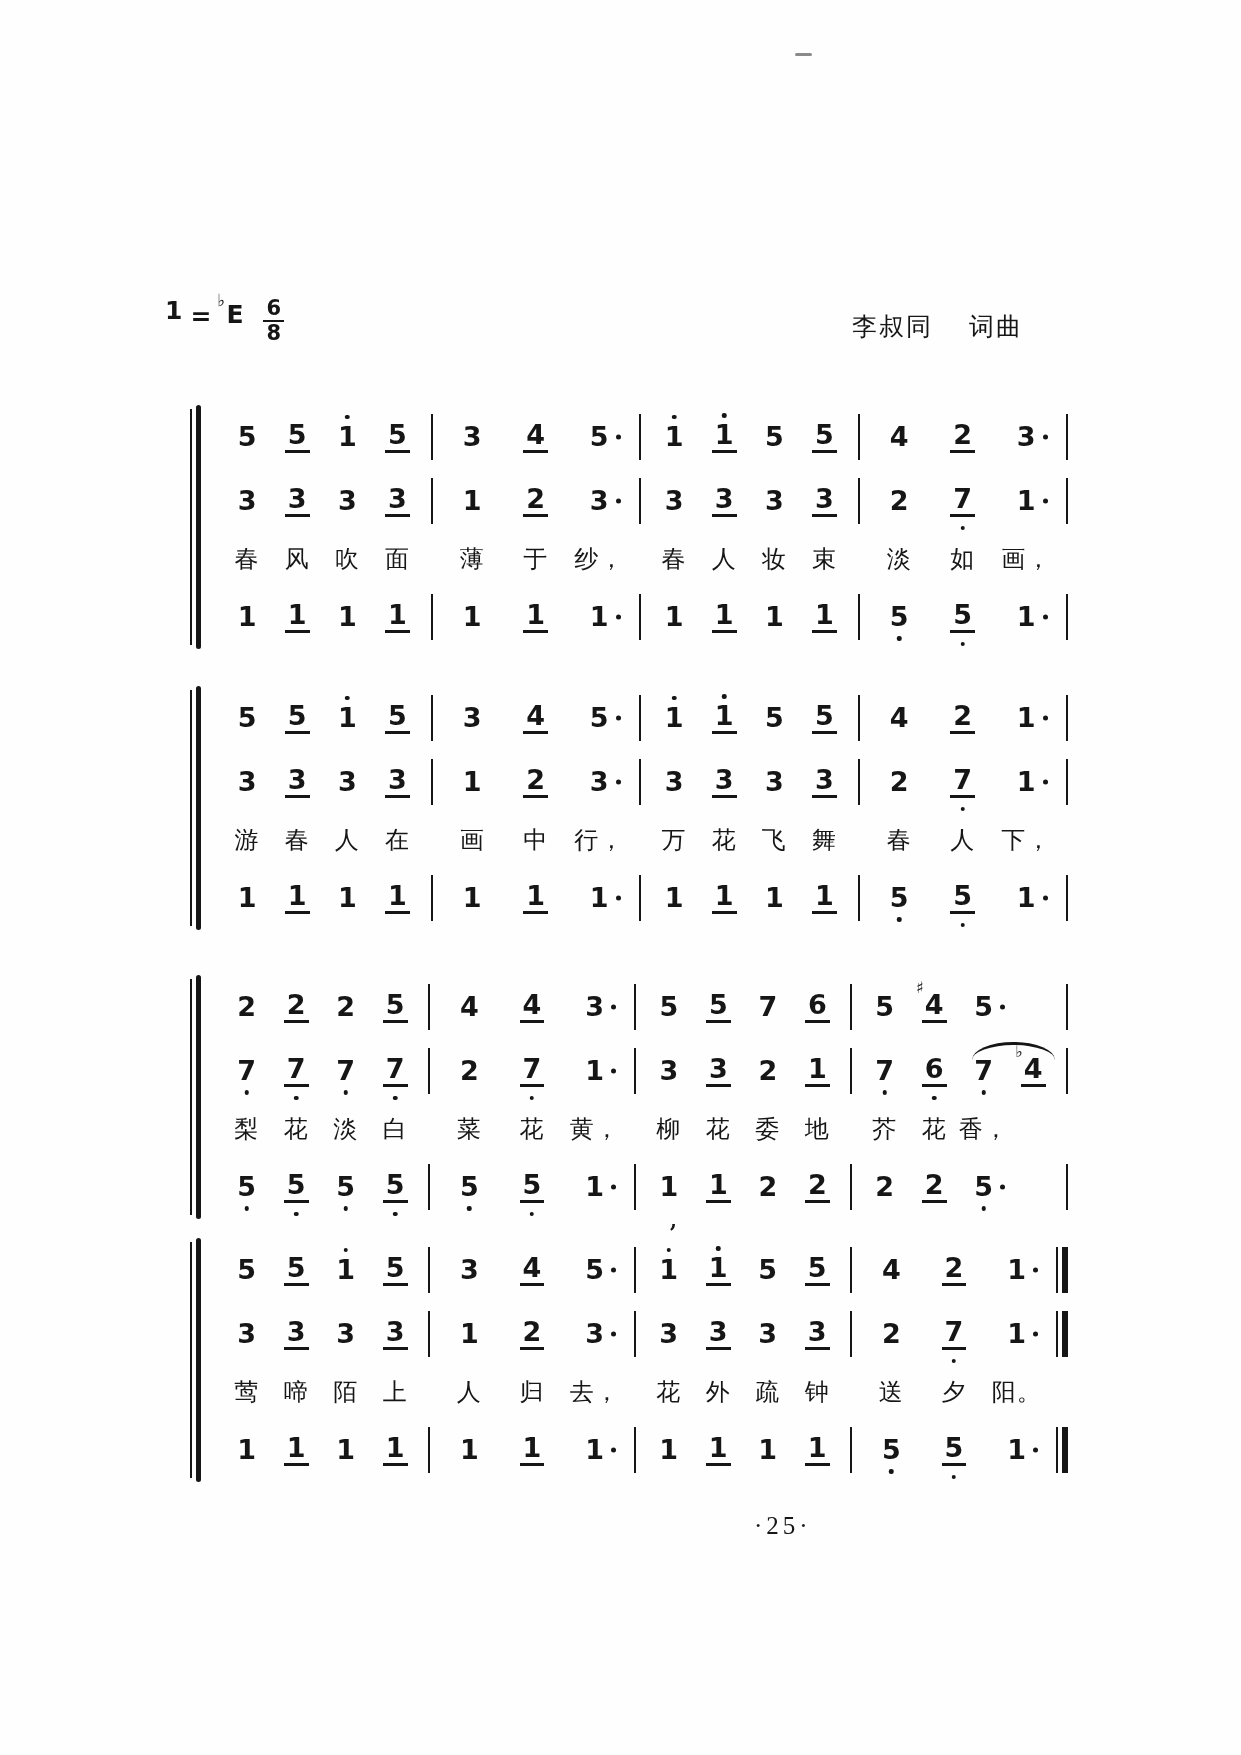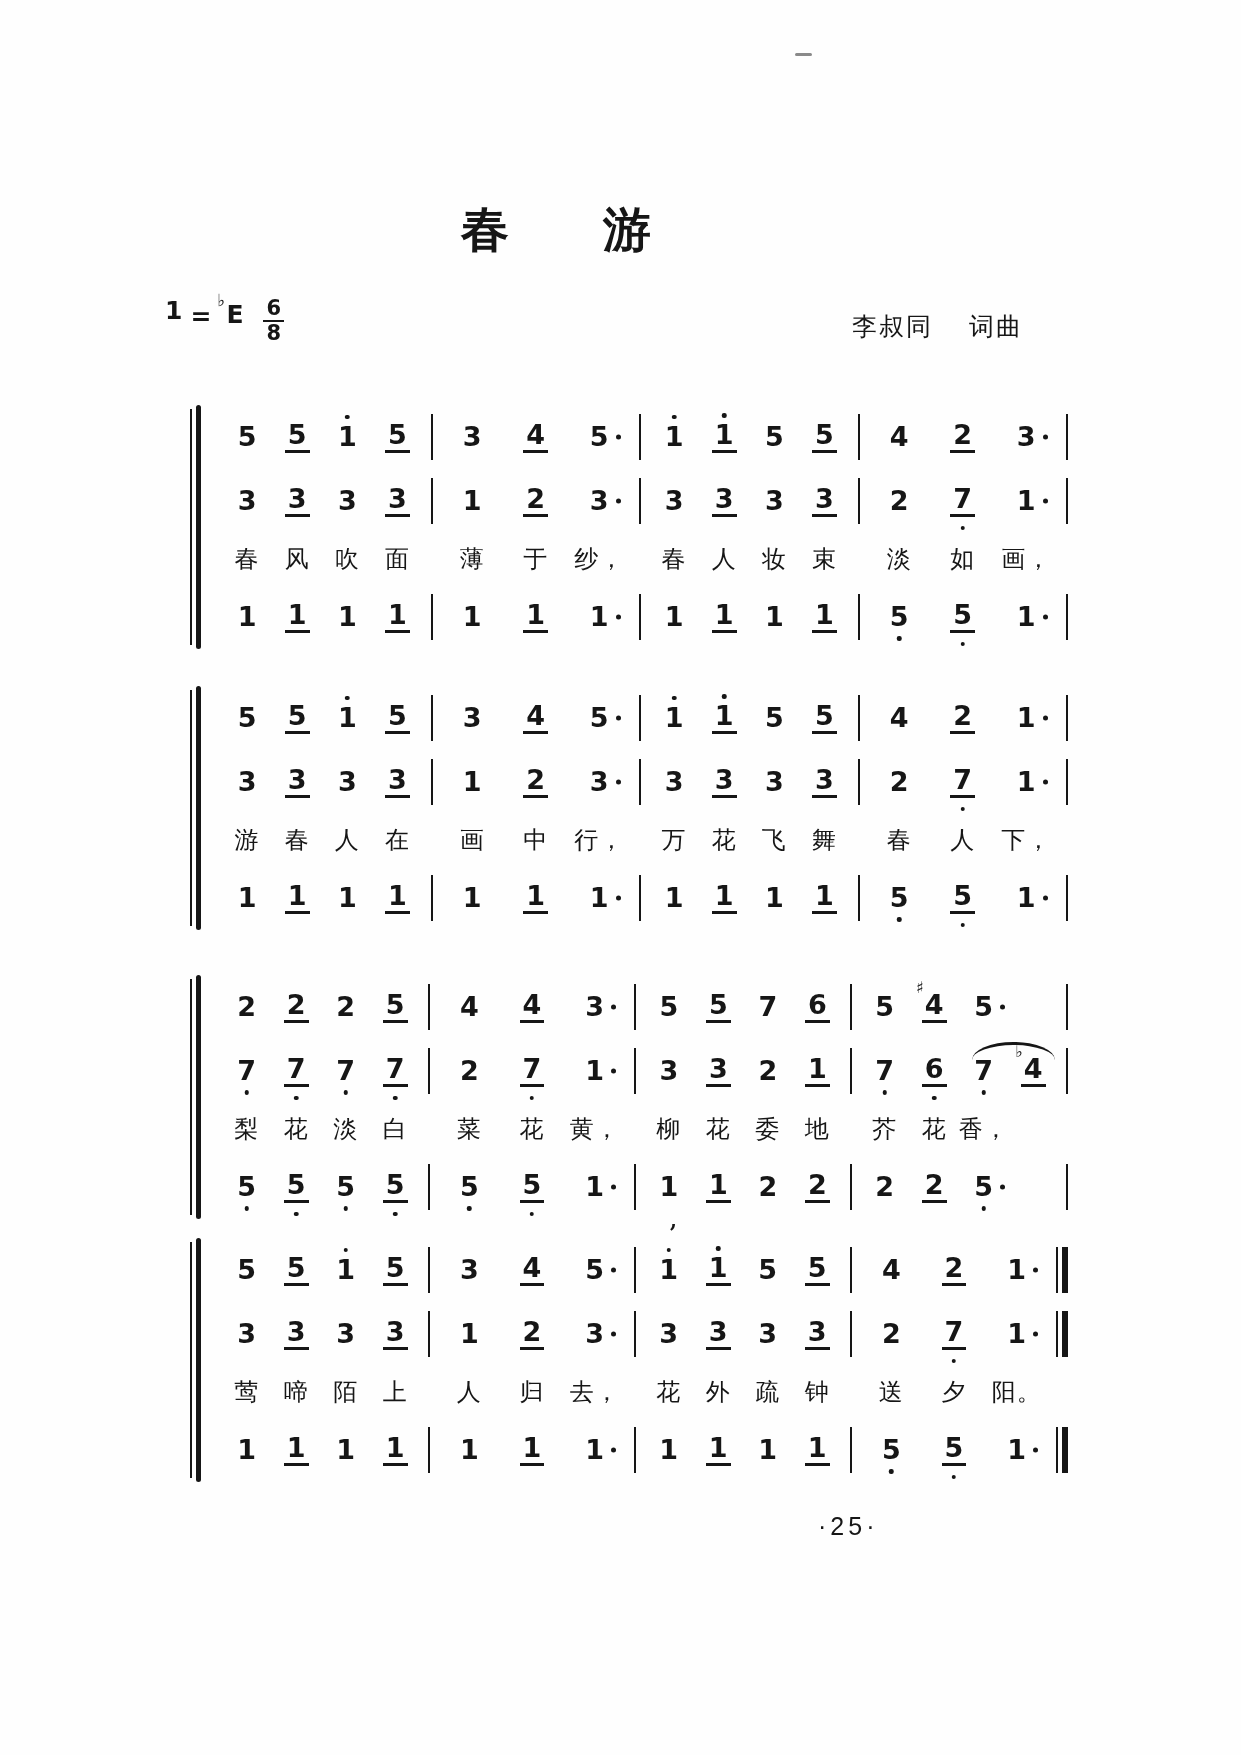--- a/index.html
+++ b/index.html
@@ -59,30 +59,29 @@
   .dur-dot{position:absolute;left:100%;top:50%;transform:translate(4px,-50%);
            width:5px;height:5px;border-radius:50%;background:#161616;}
   .acc{position:absolute;right:92%;top:-11px;font-size:16px;}
   .breath{position:absolute;left:55%;top:100%;margin-top:8px;font-size:20px;
           font-family:"DejaVu Serif",serif;}
   .slur{position:absolute;top:-13px;height:15px;border-top:3px solid #161616;
         border-radius:50% 50% 0 0 / 100% 100% 0 0;}
 
   .lyr-text{font-size:24px;white-space:nowrap;letter-spacing:1px;}
 
-  .pagenum{position:absolute;top:1512px;left:818px;font-size:25px;letter-spacing:4px;
-           font-family:Liberation Sans, sans-serif;}
+  .pagenum{position:absolute;top:1512px;left:754px;font-size:25px;letter-spacing:4px;
+           font-family:Liberation Serif, serif;}
 </style>
 </head>
 <body>
 
 <div class="page">
   <div class="artifact"></div>
 
-  <h1 class="title"><span>春</span><span>游</span></h1>
 
   <div class="keysig">
     <span>1</span>
     <span class="eq">=</span>
     <span class="flat">♭</span>
     <span class="keyletter">E</span>
     <span class="meter">
         <span class="m-u">6</span>
         <span class="m-l">8</span>
       </span>

